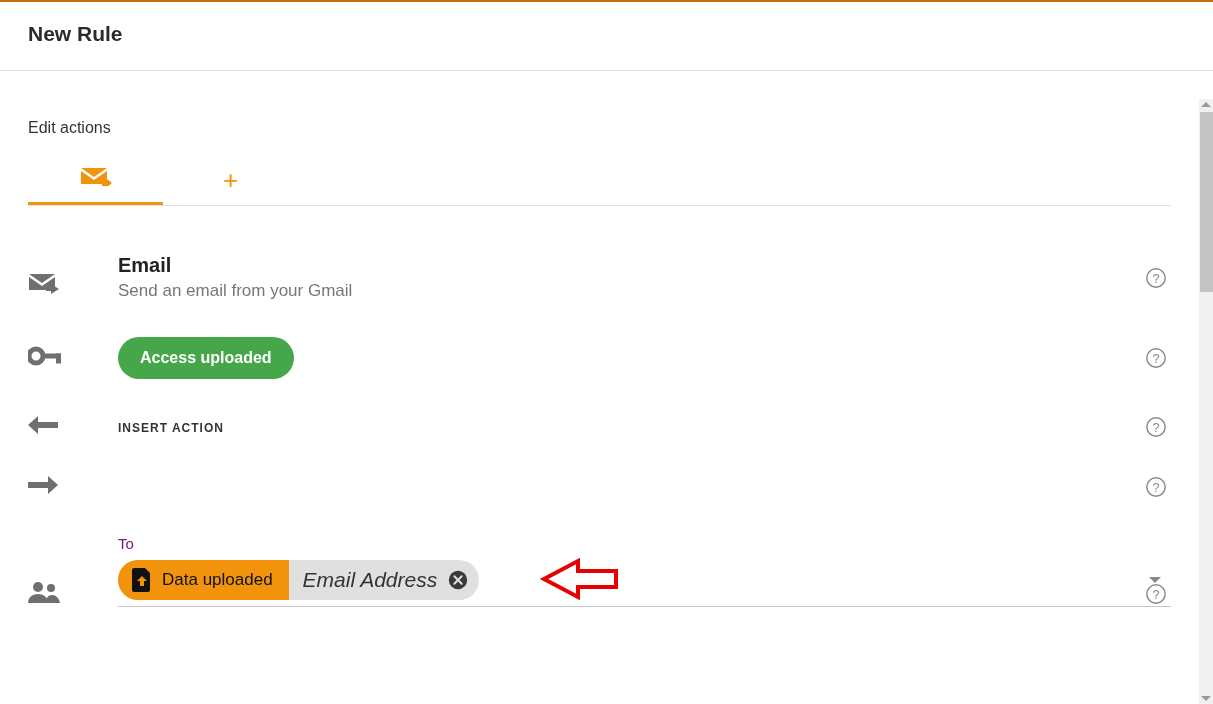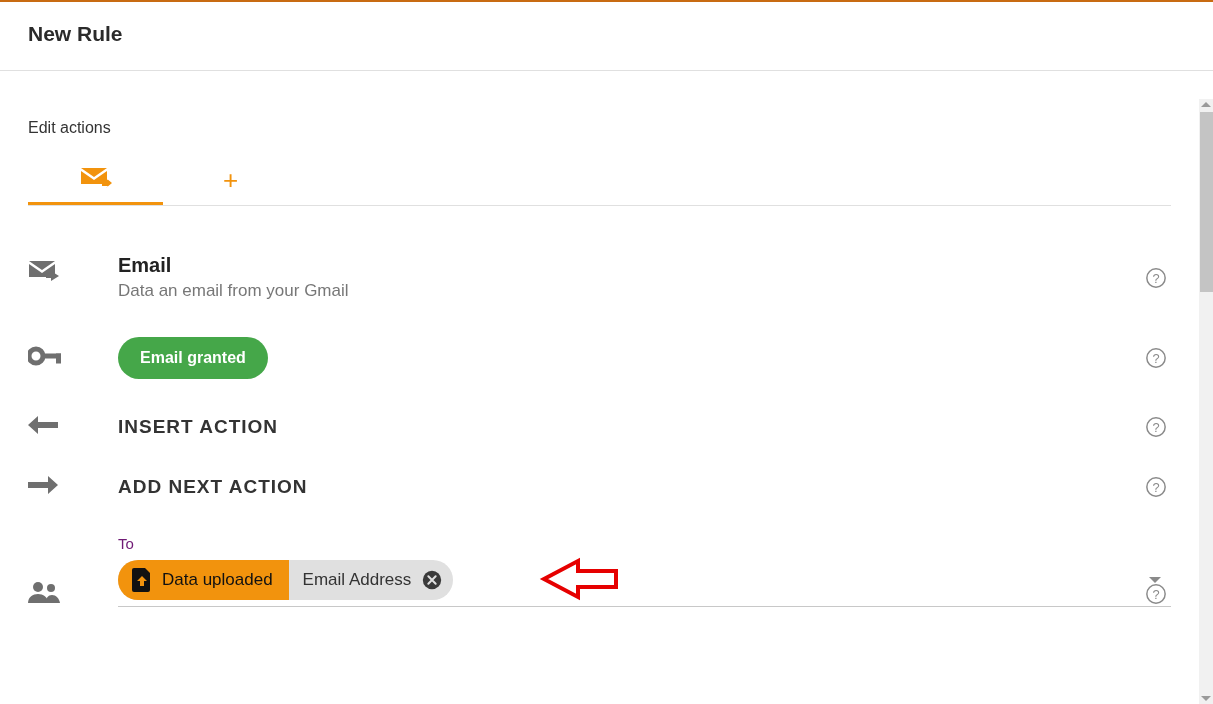--- a/index.html
+++ b/index.html
@@ -74,21 +74,21 @@
     color:var(--orange);
     font-weight:300;
     line-height:1;
   }
   
   .rows{
     margin-top:30px;
   }
   .row{
     display:flex;
-    align-items:flex-start;
+    align-items:flex-end;
     padding:18px 0;
     position:relative;
   }
   .row .row-icon{
     width:90px;
     flex-shrink:0;
     display:flex;
     align-items:flex-start;
     padding-top:4px;
   }
@@ -100,21 +100,21 @@
     font-size:20px;
     font-weight:600;
     color:#222;
   }
   .row-sub{
     font-size:17px;
     color:#777;
     margin-top:4px;
   }
   .row-label-bold{
-    font-size:19px;
+    font-size:12px;
     font-weight:700;
     letter-spacing:1px;
     color:#333;
   }
   .help{
     position:absolute;
     right:4px;
     top:50%;
     transform:translateY(-50%);
     width:22px;height:22px;
@@ -167,22 +167,23 @@
   }
   .chip-left .file-icon{
     width:20px;height:24px;
     margin-right:10px;
   }
   .chip-right{
     display:inline-flex;
     align-items:center;
     height:100%;
     padding:0 10px 0 14px;
-    font-size:17px;
+    font-size:21px;
     color:#333;
+    font-style:italic;
   }
   .chip-close{
     width:22px;height:22px;
     margin-left:10px;
     cursor:pointer;
   }
   .dropdown-caret{
     position:absolute;
     right:4px;
     top:8px;
@@ -268,42 +269,42 @@
         <span class="ic">
           <svg width="34" height="26" viewBox="0 0 34 26">
             <path fill="#6f6f6f" d="M1 3h26v16H1z"></path>
             <path fill="#ffffff" d="M1 3l13 9L27 3v3L14 15 1 6z"></path>
             <path fill="#6f6f6f" d="M23 16l8 5-8 5v-3h-5v-4h5z" transform="translate(0 -3)"></path>
           </svg>
         </span>
       </div>
       <div class="row-body">
         <div class="row-title">Email</div>
-        <div class="row-sub">Data an email from your Gmail</div>
+        <div class="row-sub">Send an email from your Gmail</div>
       </div>
       <span class="help">
         <svg viewBox="0 0 24 24">
             <circle cx="12" cy="12" r="10" fill="none" stroke="currentColor" stroke-width="1.6"></circle>
             <text x="12" y="17" text-anchor="middle" font-size="14" fill="currentColor" font-family="Arial">?</text>
           </svg>
       </span>
     </div>
 
     <div class="row center-icon">
       <div class="row-icon">
         <span class="ic">
           <svg width="34" height="20" viewBox="0 0 34 20">
             <circle cx="8" cy="10" r="7" fill="none" stroke="#6f6f6f" stroke-width="5"></circle>
             <rect x="13" y="7.5" width="20" height="5" fill="#6f6f6f"></rect>
             <rect x="28" y="7.5" width="5" height="10" fill="#6f6f6f"></rect>
           </svg>
         </span>
       </div>
       <div class="row-body">
-        <span class="pill">Email granted</span>
+        <span class="pill">Access uploaded</span>
       </div>
       <span class="help">
         <svg viewBox="0 0 24 24">
             <circle cx="12" cy="12" r="10" fill="none" stroke="currentColor" stroke-width="1.6"></circle>
             <text x="12" y="17" text-anchor="middle" font-size="14" fill="currentColor" font-family="Arial">?</text>
           </svg>
       </span>
     </div>
 
     <div class="row center-icon">
@@ -325,23 +326,20 @@
       </span>
     </div>
 
     <div class="row center-icon">
       <div class="row-icon">
         <span class="ic">
           <svg width="30" height="20" viewBox="0 0 30 20">
               <path fill="#6f6f6f" d="M0 7h20V1l10 9-10 9v-6H0z"></path>
             </svg>
         </span>
-      </div>
-      <div class="row-body">
-        <span class="row-label-bold">ADD NEXT ACTION</span>
       </div>
       <span class="help">
         <svg viewBox="0 0 24 24">
             <circle cx="12" cy="12" r="10" fill="none" stroke="currentColor" stroke-width="1.6"></circle>
             <text x="12" y="17" text-anchor="middle" font-size="14" fill="currentColor" font-family="Arial">?</text>
           </svg>
       </span>
     </div>
 
     <div class="row" style="align-items:flex-end;padding-bottom:0;">

